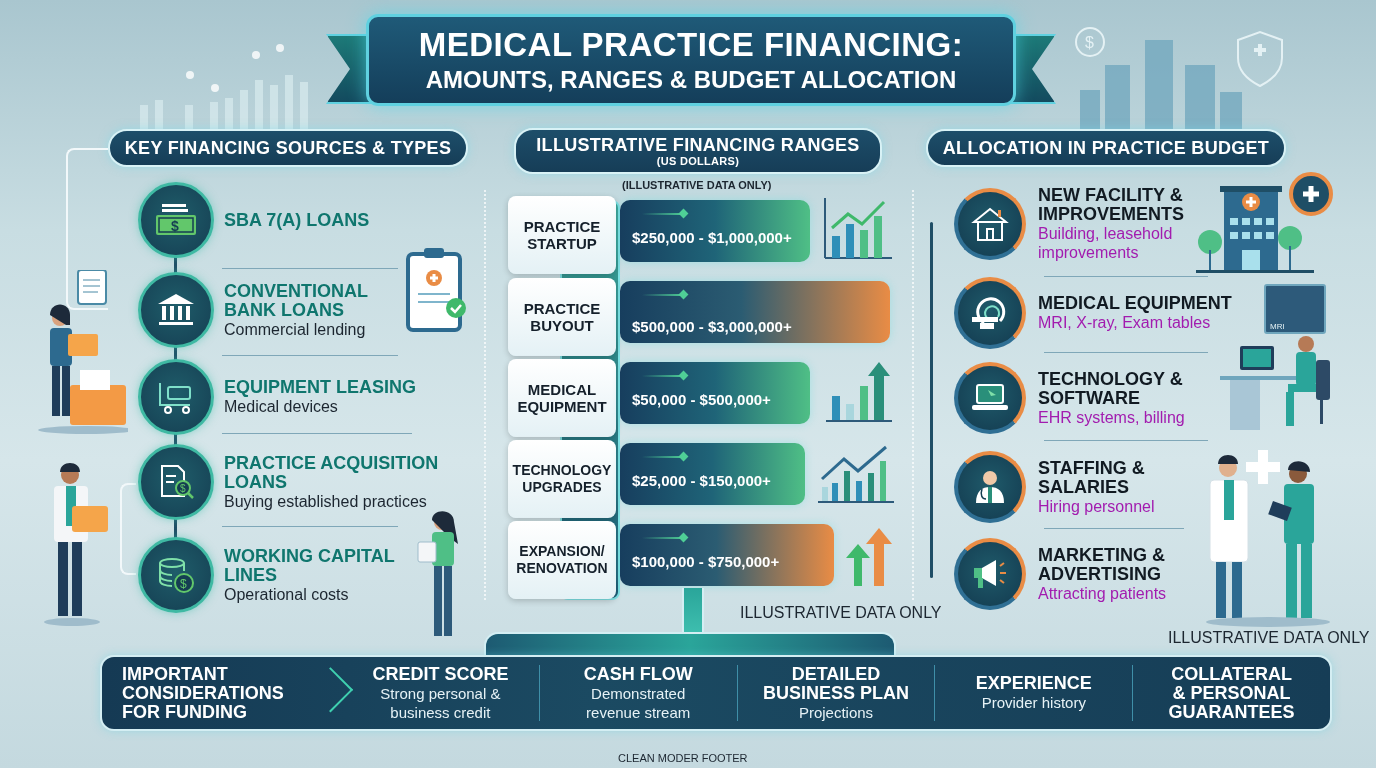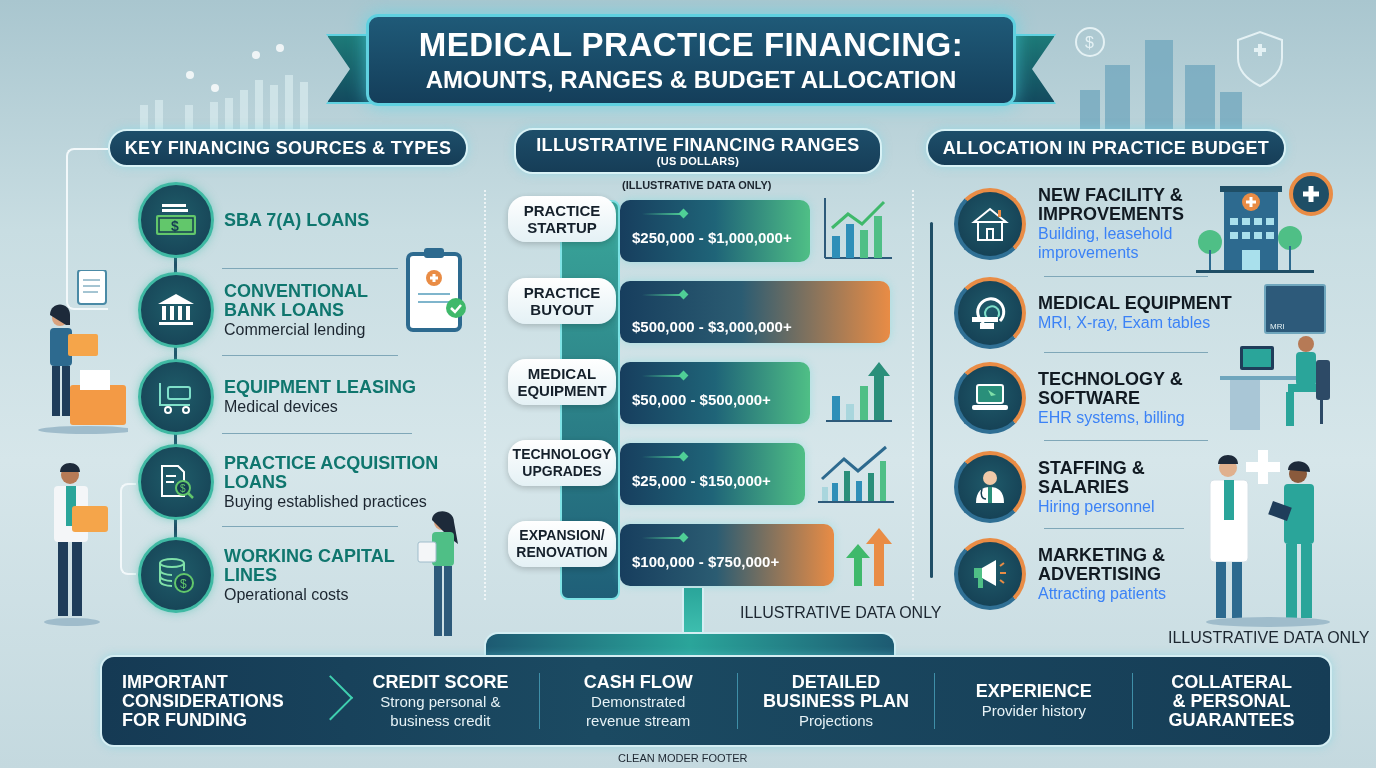--- a/index.html
+++ b/index.html
@@ -18,35 +18,35 @@
 .sec-head .sub{font-size:11px;font-weight:bold;margin-top:-1px}
 
 .src-item{position:absolute;left:138px;width:340px;height:80px;display:flex;align-items:center}
 .circ{width:76px;height:76px;border-radius:50%;background:radial-gradient(circle at 50% 45%,#1f5d6a,#153e52);border:3px solid #3fb9a3;box-shadow:0 0 8px rgba(60,190,170,.5);display:flex;align-items:center;justify-content:center;flex-shrink:0}
 .src-text{margin-left:10px}
 .src-title{font-weight:bold;font-size:18px;line-height:19px;color:#0f766e}
 .src-desc{font-size:16px;line-height:19px;color:#1c2630}
 .divider{position:absolute;height:1px;background:#7fa7b8}
 .vline{position:absolute;background:#1f4e66;width:3px}
 
-.rng-label{position:absolute;left:508px;width:108px;height:46px;border-radius:18px;background:linear-gradient(180deg,#ffffff,#e4f1f5);box-shadow:0 2px 6px rgba(0,0,0,.2);display:flex;align-items:center;justify-content:center;text-align:center;font-weight:bold;font-size:15px;line-height:17px;color:#15202b}
+.rng-label{position:absolute;left:508px;width:108px;height:78px;border-radius:8px;background:linear-gradient(180deg,#ffffff,#e4f1f5);box-shadow:0 2px 6px rgba(0,0,0,.2);display:flex;align-items:center;justify-content:center;text-align:center;font-weight:bold;font-size:15px;line-height:17px;color:#15202b}
 .rng-bar{position:absolute;left:620px;height:62px;border-radius:10px;display:flex;align-items:center;padding-left:12px;color:#fff;font-weight:bold;font-size:17px;box-shadow:0 0 8px rgba(100,220,220,.4)}
 .bar-green{background:linear-gradient(90deg,#173e5e 0%,#1f6478 50%,#4fbf86 100%)}
 .bar-orange{background:linear-gradient(90deg,#173e5e 0%,#2b5c72 45%,#e98c45 100%)}
 .rng-arrow{position:absolute;left:22px;top:13px;width:42px;height:2px;background:linear-gradient(90deg,transparent,#4fcf96)}
 .rng-arrow:after{content:"";position:absolute;right:-3px;top:-3px;width:7px;height:7px;background:#4fcf96;transform:rotate(45deg)}
 .spine{left:560px;top:200px;width:60px;height:400px;border-radius:8px;background:linear-gradient(180deg,#3aa79a,#1f5f78);border:2px solid #7fe3e6}
 
 .alloc-item{position:absolute;left:954px;width:300px;height:86px;display:flex;align-items:center}
 .rcirc{width:72px;height:72px;border-radius:50%;background:radial-gradient(circle at 50% 45%,#1f5a6a,#133a4f);border:4px solid #2f6f94;border-top-color:#e98c45;border-right-color:#e98c45;display:flex;align-items:center;justify-content:center;flex-shrink:0}
 .alloc-text{margin-left:12px}
 .alloc-title{font-weight:bold;font-size:18px;line-height:19px;color:#111a22}
-.alloc-desc{font-size:16px;line-height:19px;color:#3b82f6}
-
-.footer{left:100px;top:655px;width:1232px;height:92px;border-radius:14px;background:linear-gradient(90deg,#153a54,#1b4a62 40%,#163d56);border:2px solid #d4eef3;box-shadow:0 0 10px rgba(100,210,225,.4);display:flex;align-items:center;color:#fff}
+.alloc-desc{font-size:16px;line-height:19px;color:#a21caf}
+
+.footer{left:100px;top:655px;width:1232px;height:76px;border-radius:14px;background:linear-gradient(90deg,#153a54,#1b4a62 40%,#163d56);border:2px solid #d4eef3;box-shadow:0 0 10px rgba(100,210,225,.4);display:flex;align-items:center;color:#fff}
 .f-lead{width:200px;padding-left:20px;font-weight:bold;font-size:18px;line-height:19px}
 .f-chev{width:40px;height:60px;position:relative}
 .f-chev:before{content:"";position:absolute;left:4px;top:8px;width:30px;height:30px;border-right:2px solid #3fd0b0;border-top:2px solid #3fd0b0;transform:rotate(45deg) translate(8px,-4px)}
 .f-item{flex:1;text-align:center;padding:0 6px}
 .f-item .t{font-weight:bold;font-size:18px;line-height:19px}
 .f-item .d{font-size:15px;line-height:19px;color:#e6f2f6}
 .f-sep{width:1px;height:56px;background:#3f8fa8}
 .connector{left:484px;top:632px;width:412px;height:30px;border-radius:14px 14px 0 0;background:linear-gradient(90deg,#1d5a72,#2aa59a 50%,#1d5a72);border:2px solid #d4eef3;border-bottom:none}
 .small-note{font-size:16px;color:#1c2630}
 .chart-ic{position:absolute}

